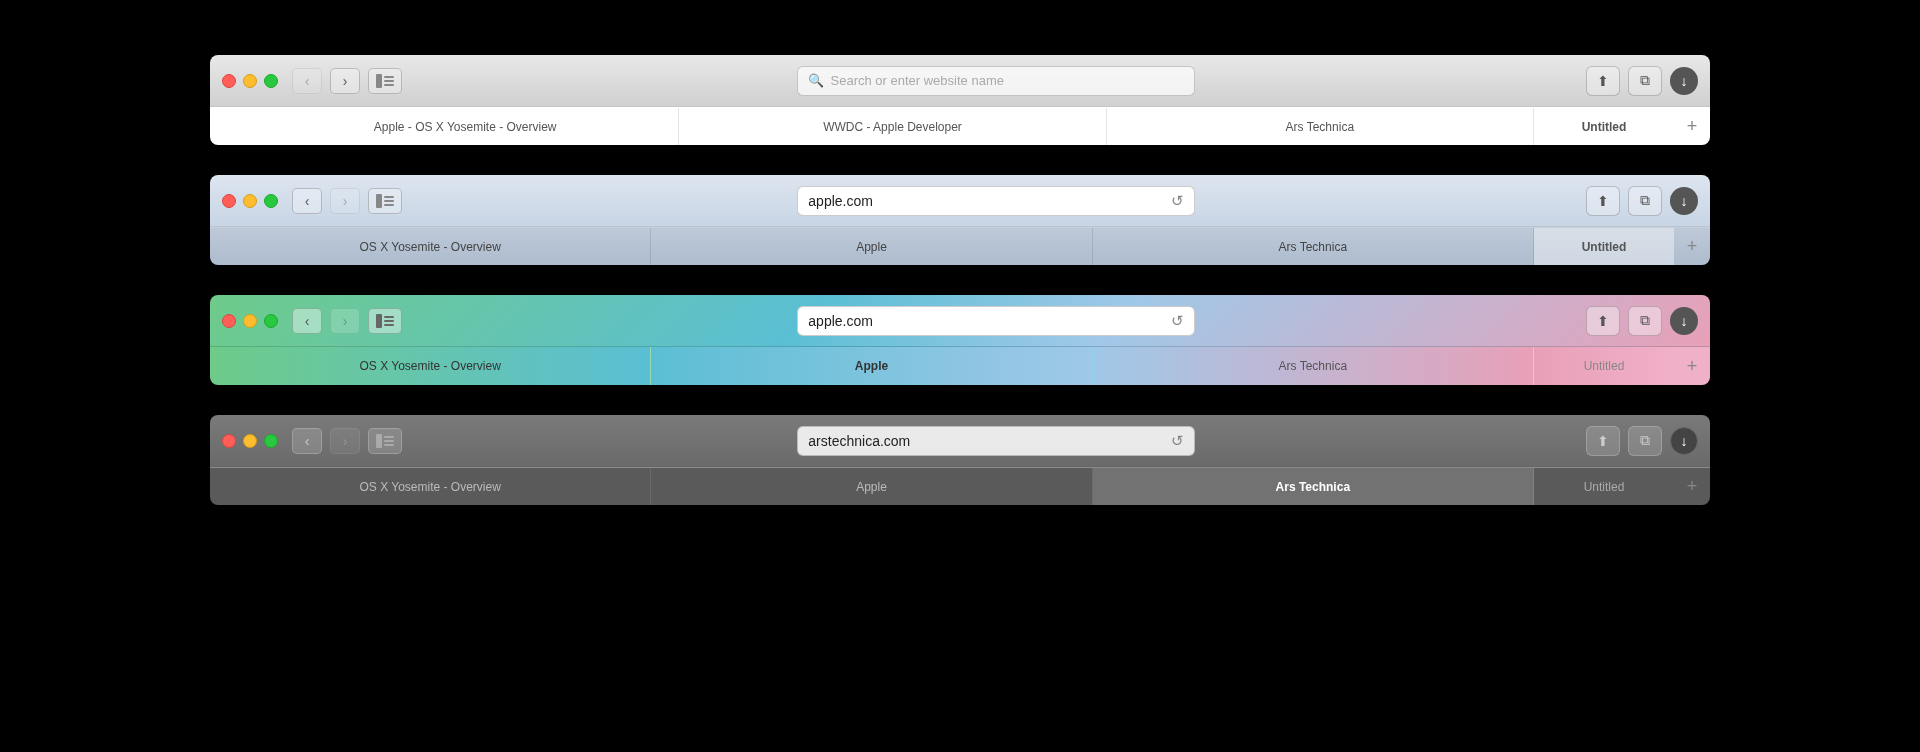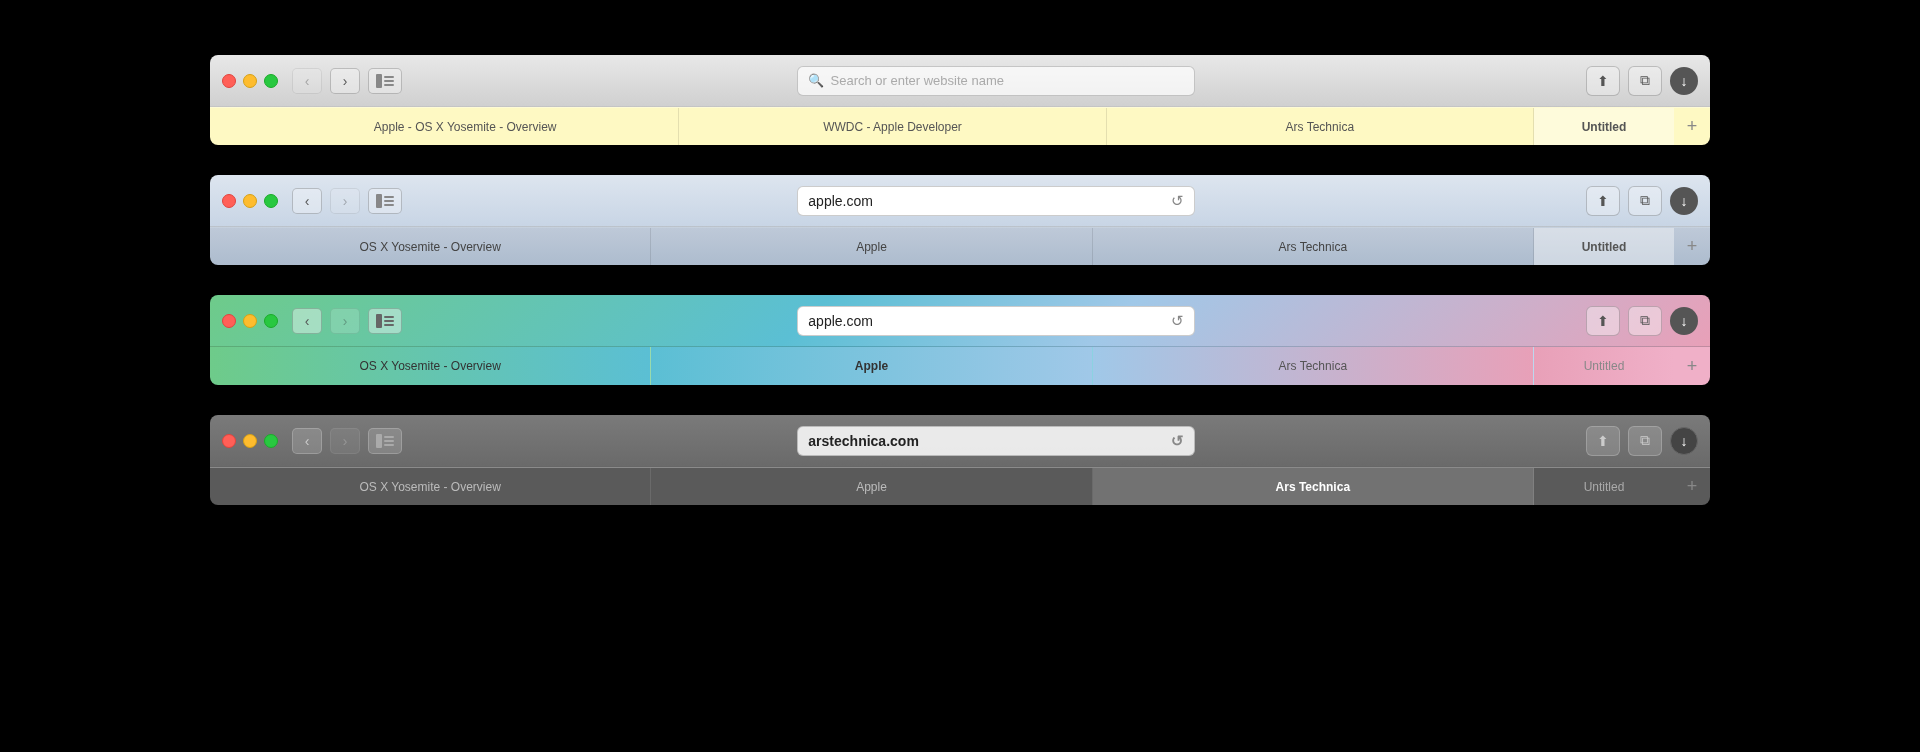--- a/index.html
+++ b/index.html
@@ -131,21 +131,21 @@
       color: #555;
     }
     .url-bar-2, .url-bar-3 {
       background: #fff;
       color: #222;
       font-weight: 500;
     }
     .url-bar-4 {
       background: rgba(255,255,255,0.85);
       color: #222;
-      font-weight: 700;
+      font-weight: 400;
     }
 
     .url-bar-text {
       flex: 1;
     }
     .search-icon-text {
       color: #aaa;
       font-size: 13px;
     }
     .reload-btn {
@@ -184,21 +184,21 @@
     }
 
     
     .tab-bar {
       display: flex;
       align-items: stretch;
       height: 38px;
       border-top: 1px solid rgba(255,255,255,0.3);
     }
     .tab-bar-1 {
-      background: #fef9c3;
+      background: #ffffff;
       padding-left: 42px;
     }
     .tab-bar-2 {
       background: linear-gradient(to bottom, #bec9d8, #adbcce);
     }
     .tab-bar-4 {
       background: #5a5a5a;
     }
 
     .tab {

